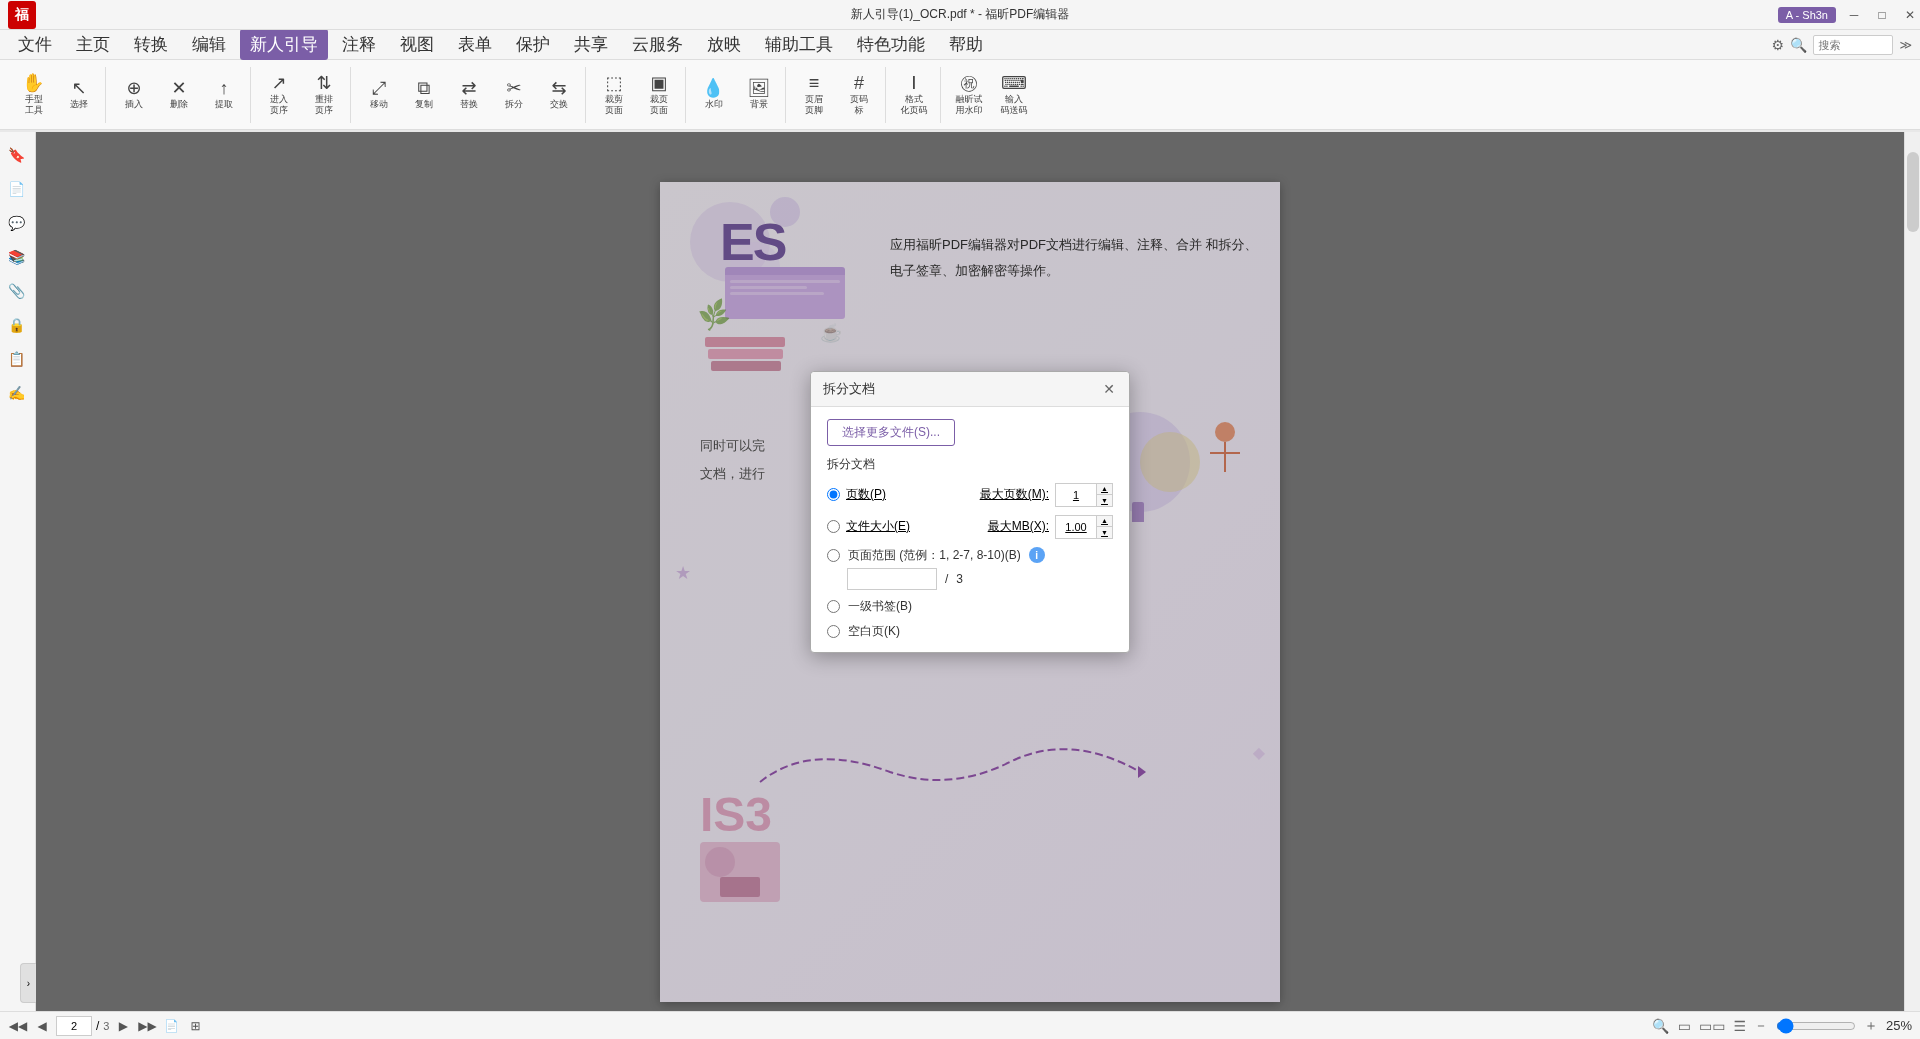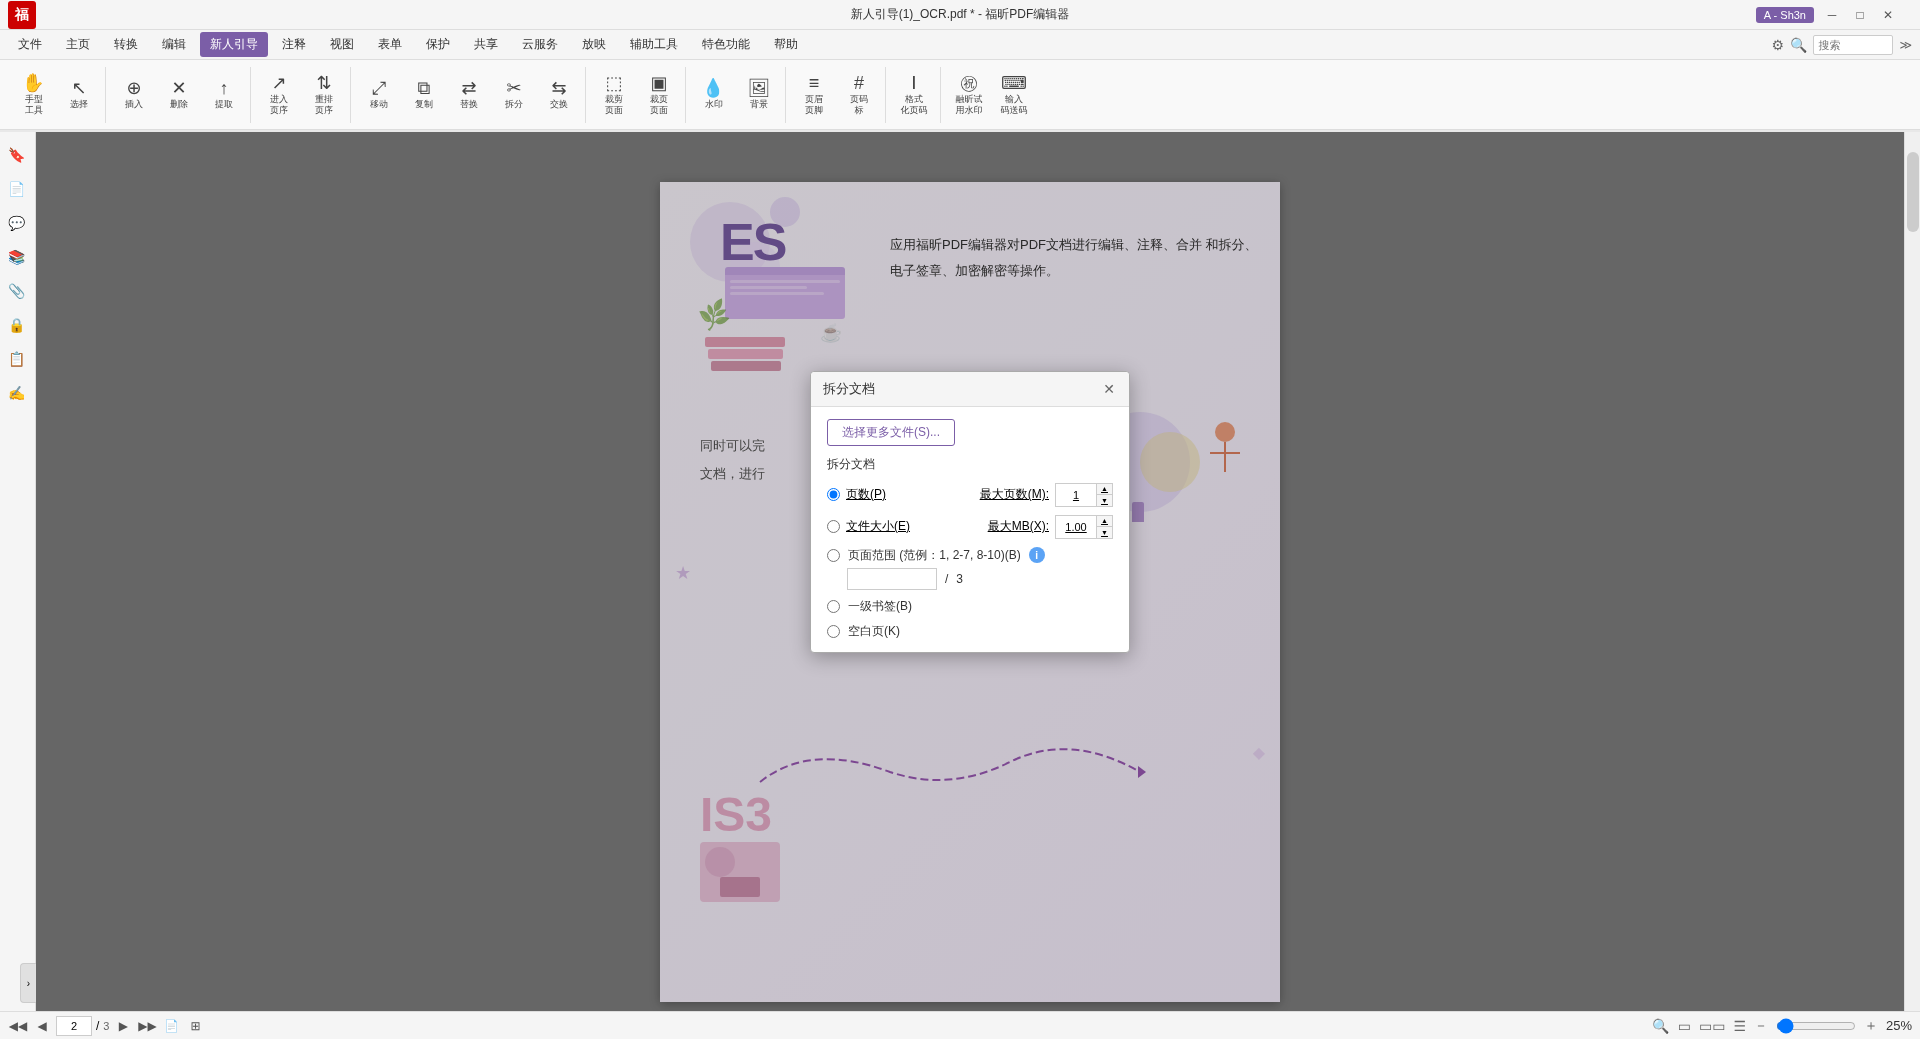--- a/index.html
+++ b/index.html
@@ -7,31 +7,31 @@
 
     
     #title-bar {
       width: 100%; height: 30px; background: #f5f5f5;
       display: flex; align-items: center; justify-content: space-between;
       border-bottom: 1px solid #ddd; position: relative;
     }
     #title-bar-left { display: flex; align-items: center; padding-left: 8px; gap: 4px; }
     #app-logo { width: 28px; height: 28px; background: #c00; border-radius: 3px; display: flex; align-items: center; justify-content: center; color: white; font-weight: bold; font-size: 14px; }
     #title-text { position: absolute; left: 50%; transform: translateX(-50%); font-size: 12px; color: #333; }
-    #title-bar-right { display: flex; align-items: center; gap: 8px; padding-right: 22px; }
+    #title-bar-right { display: flex; align-items: center; gap: 8px; padding-right: 0; }
     #user-badge { background: #7b5ea7; color: white; padding: 2px 8px; border-radius: 3px; font-size: 11px; }
     .win-btn { width: 20px; height: 20px; display: flex; align-items: center; justify-content: center; cursor: pointer; font-size: 12px; color: #555; }
 
     
     #menu-bar {
       width: 100%; height: 30px; background: #f5f5f5;
       display: flex; align-items: center; padding: 0 8px; gap: 4px;
       border-bottom: 1px solid #ddd;
     }
-    .menu-item { padding: 4px 10px; font-size: 12px; color: #333; cursor: pointer; border-radius: 3px; font-family: Liberation Mono, monospace; }
+    .menu-item { padding: 4px 10px; font-size: 17px; color: #333; cursor: pointer; border-radius: 3px; font-family: Liberation Mono, monospace; }
     .menu-item.active { background: #7b5ea7; color: white; border-radius: 3px; }
 
     
     #toolbar {
       width: 100%; height: 70px; background: #f9f9f9;
       display: flex; align-items: center; padding: 0 8px; gap: 2px;
       border-bottom: 1px solid #ddd;
     }
     .tool-group { display: flex; align-items: center; gap: 1px; padding: 0 4px; border-right: 1px solid #ddd; height: 56px; }
     .tool-group:last-child { border-right: none; }

